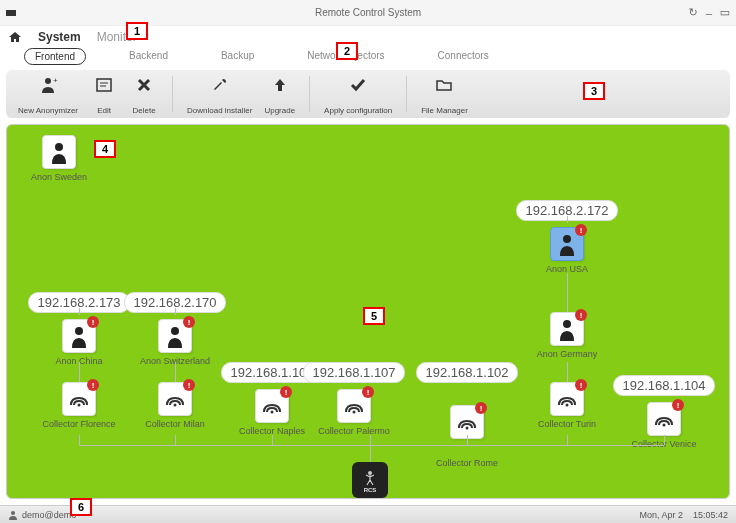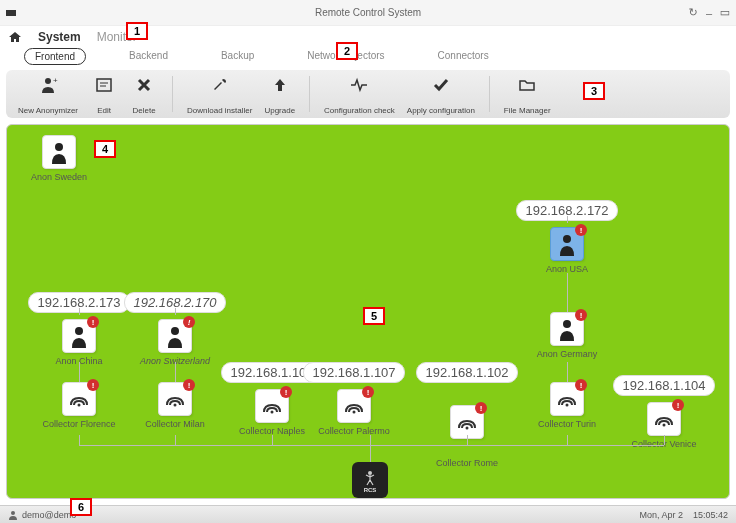--- a/index.html
+++ b/index.html
@@ -130,28 +130,20 @@
             <path d="M9 3 L14 9 L11 9 L11 15 L7 15 L7 9 L4 9 Z" fill="#333"></path>
           </svg>
         </span>
       <span class="tlabel">Upgrade</span>
     </div>
   </div>
   <div class="toolbar-sep"></div>
   <div class="toolbar-group">
     <div class="toolbar-btn">
       <span class="ticon">
-          <svg width="20" height="18" viewBox="0 0 20 18">
-            <path d="M2 9 L6 9 L8 4 L11 14 L13 9 L18 9" stroke="#333" stroke-width="1.5" fill="none"></path>
-          </svg>
-        </span>
-      <span class="tlabel">Configuration check</span>
-    </div>
-    <div class="toolbar-btn">
-      <span class="ticon">
           <svg width="18" height="18" viewBox="0 0 18 18">
             <path d="M3 9 L7 13 L15 4" stroke="#333" stroke-width="3" fill="none"></path>
           </svg>
         </span>
       <span class="tlabel">Apply configuration</span>
     </div>
   </div>
   <div class="toolbar-sep"></div>
   <div class="toolbar-group">
     <div class="toolbar-btn">
@@ -194,21 +186,21 @@
     <div class="node-icon">
       <svg width="20" height="24" viewBox="0 0 20 24">
           <circle cx="10" cy="7" r="4" fill="#222"></circle>
           <path d="M3 24 Q3 14 10 14 Q17 14 17 24 Z" fill="#222"></path>
         </svg>
       <div class="alert-badge">!</div>
     </div>
     <div class="node-label">Anon China</div>
   </div>
 
-  <div class="node" style="left:128px; top:167px;font-style:italic;">
+  <div class="node" style="left:128px; top:167px;">
     <div class="ip-label">192.168.2.170</div>
     <div class="node-icon">
       <svg width="20" height="24" viewBox="0 0 20 24">
           <circle cx="10" cy="7" r="4" fill="#222"></circle>
           <path d="M3 24 Q3 14 10 14 Q17 14 17 24 Z" fill="#222"></path>
         </svg>
       <div class="alert-badge">!</div>
     </div>
     <div class="node-label">Anon Switzerland</div>
   </div>

